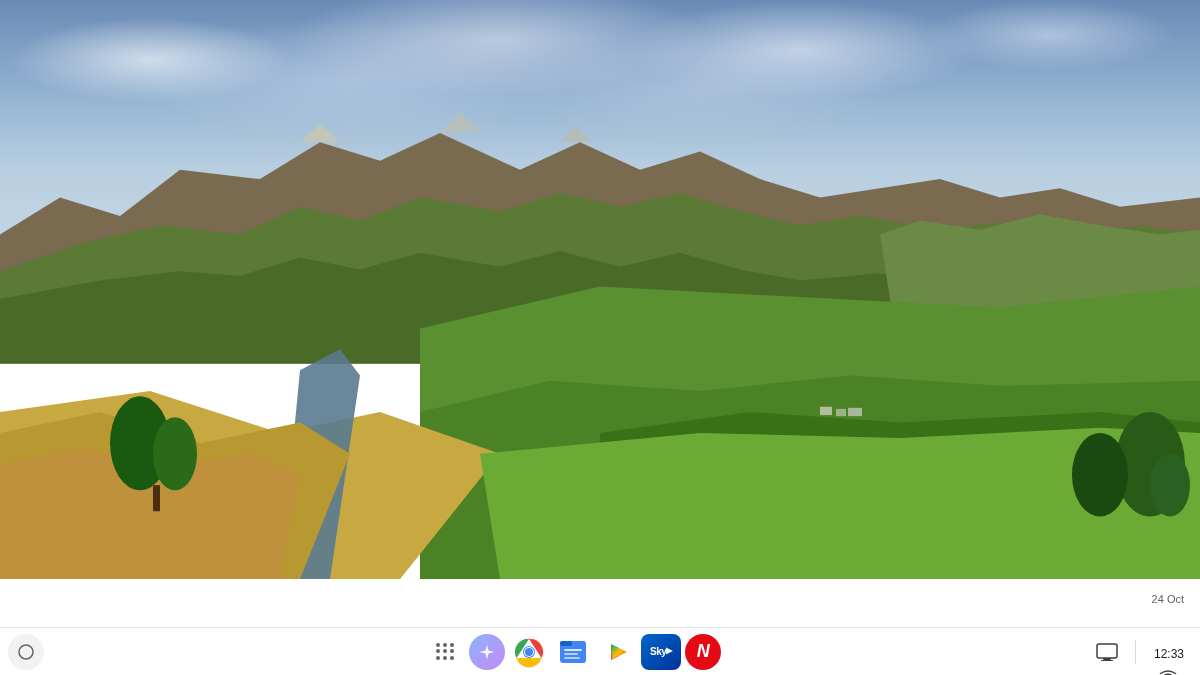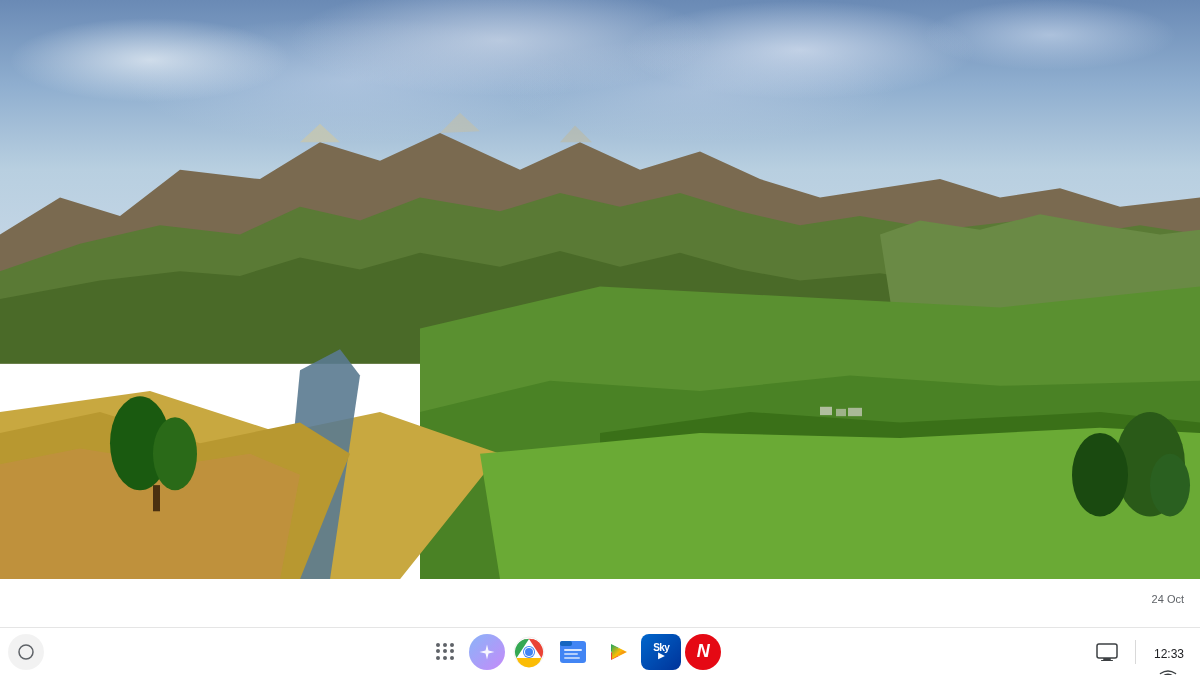--- a/index.html
+++ b/index.html
@@ -184,21 +184,20 @@
       height: 36px;
       background: linear-gradient(135deg, #0066cc, #003399);
       border-radius: 8px;
       display: flex;
       align-items: center;
       justify-content: center;
       color: white;
       font-size: 9px;
       font-weight: bold;
       cursor: pointer;
-      flex-direction: column;
       line-height: 1;
     }
 
     
     .gemini-icon {
       width: 36px;
       height: 36px;
       background: linear-gradient(135deg, #8ab4f8, #c58af9);
       border-radius: 50%;
       cursor: pointer;

